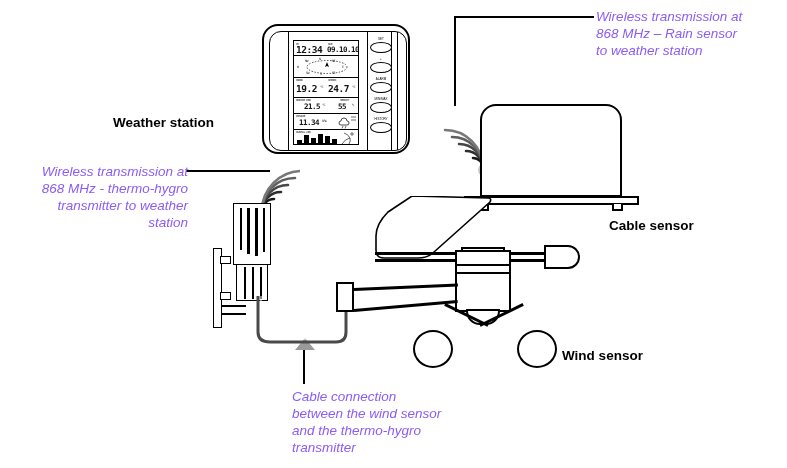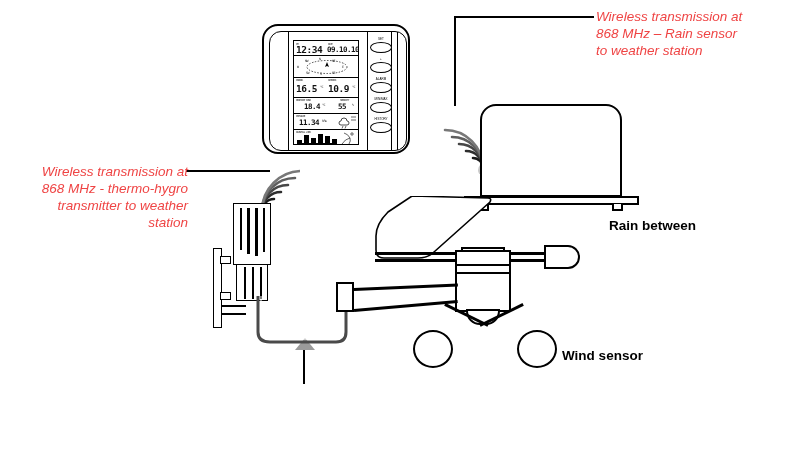--- a/index.html
+++ b/index.html
@@ -16,21 +16,21 @@
     overflow: hidden;
   }
   .abs { position: absolute; }
 
   
   .note {
     position: absolute;
     font-style: italic;
     font-size: 13.5px;
     line-height: 17px;
-    color: #ef4444;
+    color: #8b5cf6;
     white-space: pre-line;
   }
   .note-right-align { text-align: right; }
   .label-bold {
     position: absolute;
     font-weight: bold;
     font-size: 13.5px;
     color: #000;
     white-space: nowrap;
   }
@@ -244,27 +244,32 @@
 868 MHz – Rain sensor
 to weather station</div>
 
   <div class="lead" style="left:186px; top:170px; width:84px; height:2px;"></div>
 
   <div class="note note-right-align" style="left:6px; top:163px; width:182px;">Wireless transmission at
 868 MHz - thermo-hygro
 transmitter to weather
 station</div>
 
+  <div class="note" style="left:292px; top:388px; width:220px;">Cable connection
+between the wind sensor
+and the thermo-hygro
+transmitter</div>
 
   <div class="lead" style="left:303px; top:346px; width:2px; height:38px;"></div>
   <svg class="abs" style="left:295px; top:338px;" width="20" height="14" viewBox="0 0 20 14">
     <polygon points="10,0 20,12 0,12" fill="#9a9a9a"></polygon>
   </svg>
 
-  <div class="label-bold" style="left:609px; top:218px;">Rain between</div>
+  <div class="label-bold" style="left:113px; top:115px;">Weather station</div>
+  <div class="label-bold" style="left:609px; top:218px;">Cable sensor</div>
   <div class="label-bold" style="left:562px; top:348px;">Wind sensor</div>
 
   <div id="console">
     <div id="console-inner"></div>
     <div class="console-vline" style="left:24px;"></div>
     <div class="console-vline" style="left:103px;"></div>
     <div class="console-vline" style="left:127px;"></div>
     <div class="console-vline" style="left:133px;"></div>
 
     <div id="lcd">
@@ -286,30 +291,30 @@
         <span class="lcd-seg tiny abs" style="left:48px; top:9px;">E</span>
         <span class="lcd-seg tiny abs" style="left:38px; top:15px;">SE</span>
         <span class="lcd-seg tiny abs" style="left:26px; top:16px;">S</span>
         <span class="lcd-seg tiny abs" style="left:12px; top:15px;">SW</span>
         <span class="lcd-seg tiny abs" style="left:3px; top:9px;">W</span>
         <span class="lcd-seg tiny abs" style="left:11px; top:3px;">NW</span>
       </div>
 
       <div class="lcd-row" style="top:37px; height:20px;">
         <span class="lcd-seg tiny2 abs" style="left:2px; top:1px;">INDOOR</span>
-        <span class="lcd-seg big abs" style="left:2px; top:6px;">16.5</span>
+        <span class="lcd-seg big abs" style="left:2px; top:6px;">19.2</span>
         <span class="lcd-seg tiny abs" style="left:26px; top:7px;">°C</span>
         <span class="lcd-seg tiny2 abs" style="left:34px; top:1px;">OUTDOOR</span>
-        <span class="lcd-seg big abs" style="left:34px; top:6px;">10.9</span>
+        <span class="lcd-seg big abs" style="left:34px; top:6px;">24.7</span>
         <span class="lcd-seg tiny abs" style="left:58px; top:7px;">°C</span>
       </div>
 
       <div class="lcd-row" style="top:57px; height:16px;">
         <span class="lcd-seg tiny2 abs" style="left:2px; top:0.5px;">DEWPOINT  WIND</span>
-        <span class="lcd-seg mid abs" style="left:10px; top:5px;">18.4</span>
+        <span class="lcd-seg mid abs" style="left:10px; top:5px;">21.5</span>
         <span class="lcd-seg tiny abs" style="left:28px; top:5px;">°C</span>
         <span class="lcd-seg tiny2 abs" style="left:46px; top:0.5px;">HUMIDITY</span>
         <span class="lcd-seg mid abs" style="left:44px; top:5px;">55</span>
         <span class="lcd-seg tiny abs" style="left:58px; top:5px;">%</span>
       </div>
 
       <div class="lcd-row" style="top:73px; height:16px;">
         <span class="lcd-seg tiny2 abs" style="left:2px; top:0.5px;">PRESSURE</span>
         <span class="lcd-seg mid abs" style="left:5px; top:5px;">11.34</span>
         <span class="lcd-seg tiny abs" style="left:28px; top:5px;">hPa</span>

